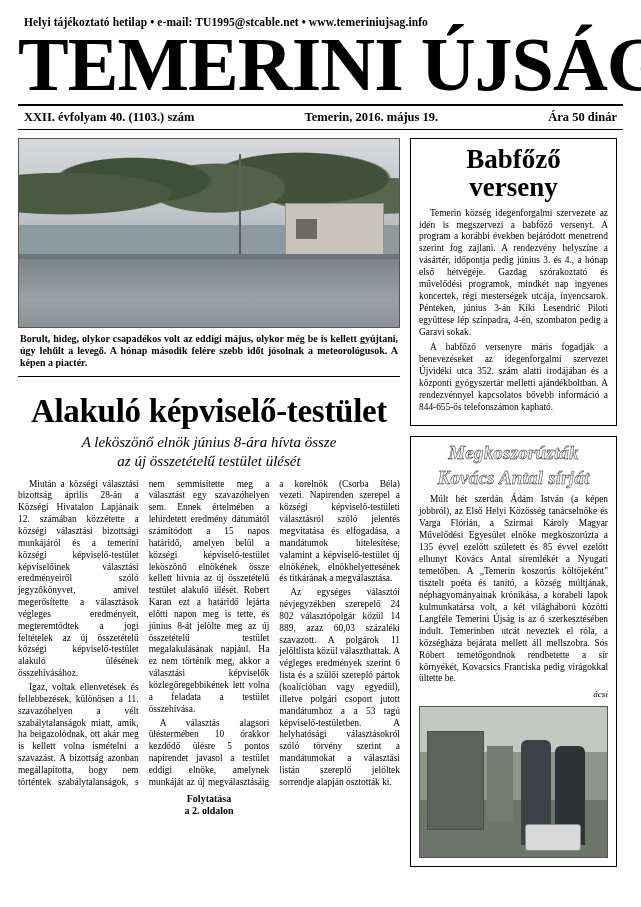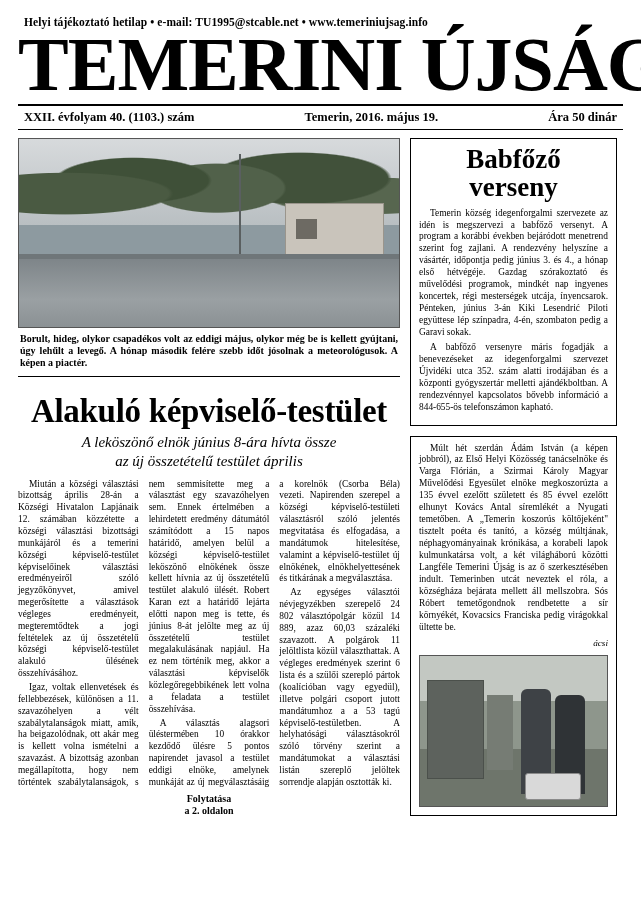--- a/index.html
+++ b/index.html
@@ -250,21 +250,21 @@
         <div class="pole"></div>
         <div class="kerb"></div>
         <div class="road"></div>
       </div>
 
       <div class="caption">Borult, hideg, olykor csapadékos volt az eddigi május, olykor még be is kellett gyújtani, úgy lehűlt a levegő. A hónap második felére szebb időt jósolnak a meteorológusok. A képen a piactér.</div>
 
       <h1 class="head-main">Alakuló képviselő-testület</h1>
       <div class="sub-main">
         <div>A leköszönő elnök június 8-ára hívta össze</div>
-        <div>az új összetételű testület április</div>
+        <div>az új összetételű testület ülését</div>
       </div>
 
       <div class="cols3">
         <p>Miután a községi választási bizottság április 28-án a Községi Hivatalon Lapjánaik 12. számában közzétette a községi választási bizottsági munkájáról és a temerini községi képviselő-testület képviselőinek választási eredményeiről szóló jegyzőkönyvet, amivel megerősítette a választások végleges eredményeit, megteremtődtek a jogi feltételek az új összetételű községi képviselő-testület alakuló ülésének összehívásához.</p>
         <p>Igaz, voltak ellenvetések és fellebbezések, különösen a 11. szavazóhelyen a vélt szabálytalanságok miatt, amik, ha beigazolódnak, ott akár meg is kellett volna ismételni a szavazást. A bizottság azonban megállapította, hogy nem történtek szabálytalanságok, s nem semmisítette meg a választást egy szavazóhelyen sem. Ennek értelmében a lehirdetett eredmény dátumától számítódott a 15 napos határidő, amelyen belül a községi képviselő-testület leköszönő elnökének össze kellett hívnia az új összetételű testület alakuló ülését. Robert Karan ezt a határidő lejárta előtti napon meg is tette, és június 8-át jelölte meg az új összetételű testület megalakulásának napjául. Ha ez nem történik meg, akkor a választási képviselők közlegőregebbikének lett volna a feladata a testület összehívása.</p>
         <p>A választás alagsori üléstermében 10 órakkor kezdődő ülésre 5 pontos napirendet javasol a testület eddigi elnöke, amelynek munkáját az új megválasztásáig a korelnök (Csorba Béla) vezeti. Napirenden szerepel a községi képviselő-testületi választásról szóló jelentés megvitatása és elfogadása, a mandátumok hitelesítése, valamint a képviselő-testület új elnökének, elnökhelyettesének és titkárának a megválasztása.</p>
         <p>Az egységes választói névjegyzékben szerepelő 24 802 választópolgár közül 14 889, azaz 60,03 százaléki szavazott. A polgárok 11 jelöltlista közül választhattak. A végleges eredmények szerint 6 lista és a szülői szerepló pártok (koalícióban vagy egyedül), illetve polgári csoport jutott mandátumhoz a a 53 tagú képviselő-testületben. A helyhatósági választásokról szóló törvény szerint a mandátumokat a választási listán szereplő jelöltek sorrendje alapján osztották ki.</p>
       </div>
 
       <div class="contin">
@@ -278,20 +278,24 @@
 
       <div class="box">
         <h2 class="box-title">Babfőző verseny</h2>
         <div class="rtext">
           <p>Temerin község idegenforgalmi szervezete az idén is megszervezi a babfőző versenyt. A program a korábbi években bejáródott menetrend szerint fog zajlani. A rendezvény helyszíne a vásártér, időpontja pedig június 3. és 4., a hónap első hétvégéje. Gazdag szórakoztató és művelődési programok, mindkét nap ingyenes koncertek, régi mesterségek utcája, ínyencsarok. Pénteken, június 3-án Kiki Lesendrić Piloti együttese lép színpadra, 4-én, szombaton pedig a Garavi sokak.</p>
           <p>A babfőző versenyre máris fogadják a benevezéseket az idegenforgalmi szervezet Újvidéki utca 352. szám alatti irodájában és a központi gyógyszertár melletti ajándékboltban. A rendezvénnyel kapcsolatos bővebb információ a 844-655-ös telefonszámon kapható.</p>
         </div>
       </div>
 
       <div class="box box2">
+        <div>
+          <div class="box-title2">Megkoszorúzták</div>
+          <div class="box-title2">Kovács Antal sírját</div>
+        </div>
         <div class="rtext">
           <p>Múlt hét szerdán Ádám István (a képen jobbról), az Első Helyi Közösség tanácselnöke és Varga Flórián, a Szirmai Károly Magyar Művelődési Egyesület elnöke megkoszorúzta a 135 évvel ezelőtt született és 85 évvel ezelőtt elhunyt Kovács Antal síremlékét a Nyugati temetőben. A „Temerin koszorús költőjeként" tisztelt poéta és tanító, a község múltjának, néphagyományainak krónikása, a korabeli lapok kulmunkatársa volt, a két világháború közötti Langféle Temerini Újság is az ő szerkesztésében indult. Temerinben utcát neveztek el róla, a községháza bejárata mellett áll mellszobra. Sós Róbert temetőgondnok rendbetette a sír környékét, Kovacsics Franciska pedig virágokkal ültette be.</p>
         </div>
         <div class="sig">ácsi</div>
 
         <div class="photo2">
           <div class="bg"></div>
           <div class="stone"></div>
           <div class="stone2"></div>
           <div class="p1"></div>

